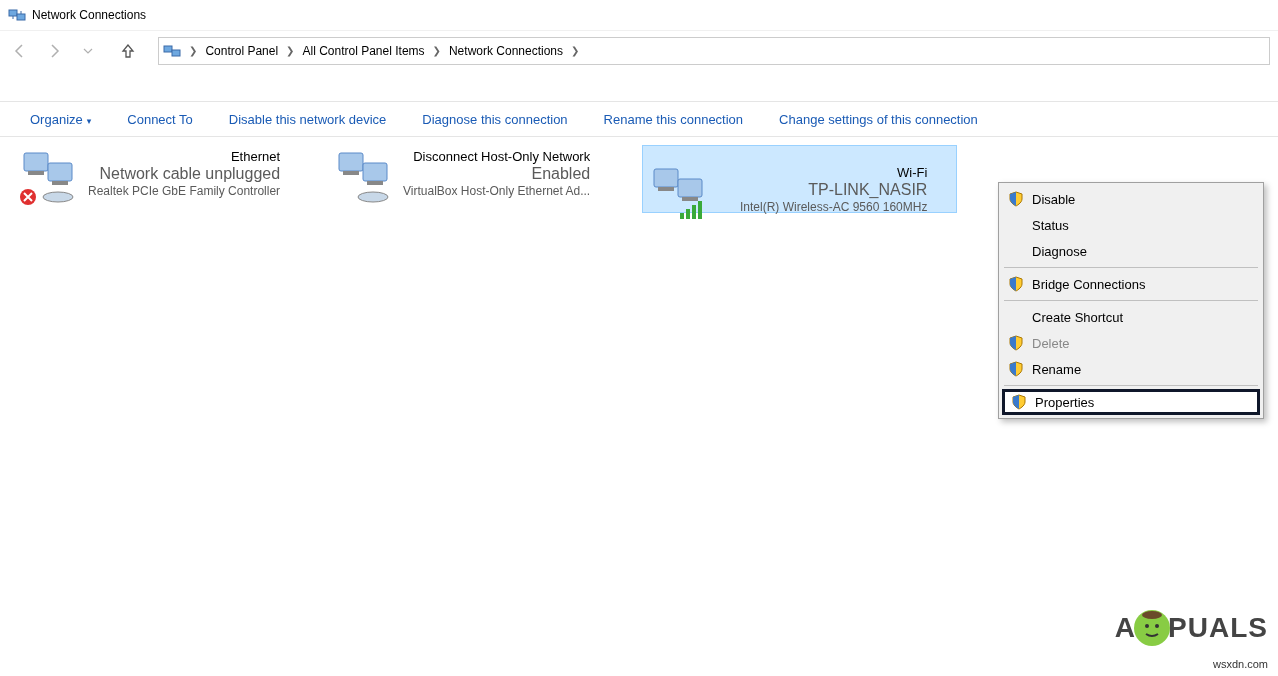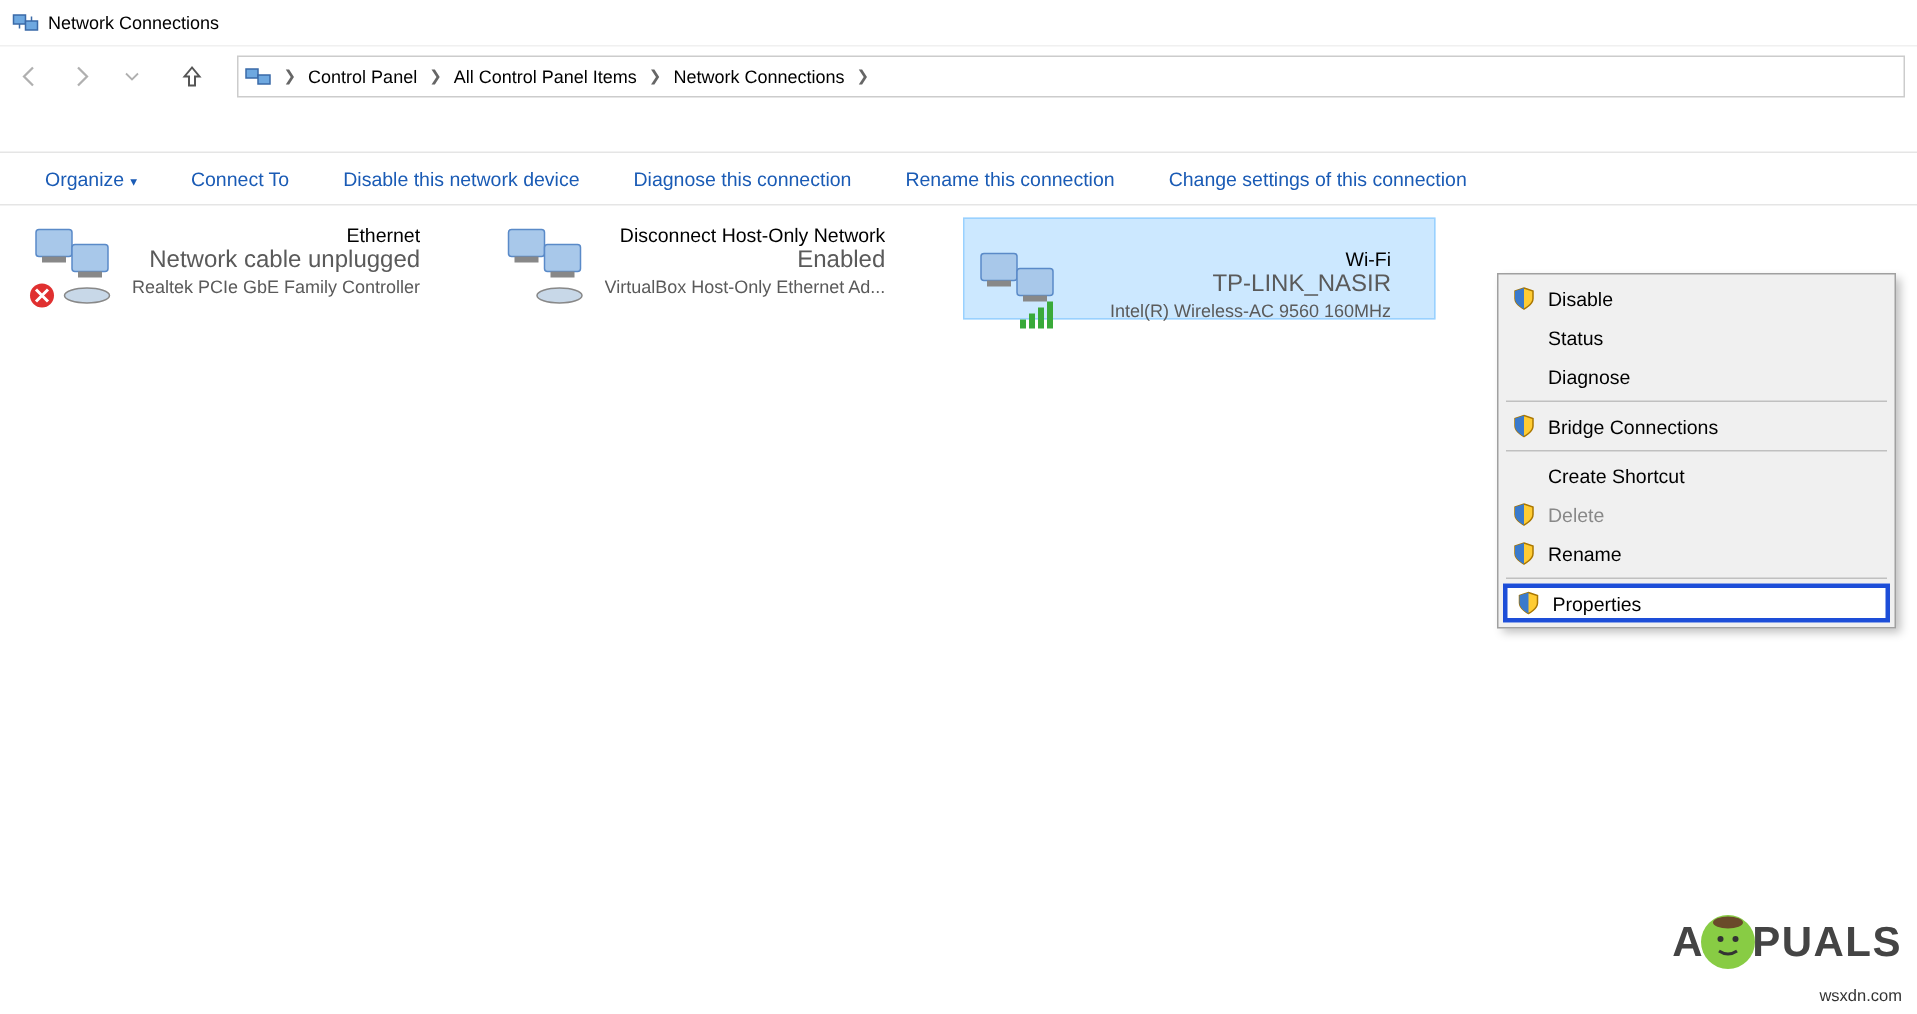--- a/index.html
+++ b/index.html
@@ -34,21 +34,21 @@
     .net-name { font-size: 13px; color: #000; white-space: nowrap; }
     .net-status { font-size: 16px; color: #5a5a5a; white-space: nowrap; }
     .net-device { font-size: 12px; color: #5a5a5a; white-space: nowrap; text-overflow: ellipsis; overflow: hidden; }
 
     
     .context-menu { position: absolute; left: 966px; top: 182px; width: 266px; background: #f0f0f0; border: 1px solid #a0a0a0; box-shadow: 3px 3px 6px rgba(0,0,0,0.25); padding: 3px; margin-left: 32px; }
     .menu-item { height: 26px; display: flex; align-items: center; padding: 0 8px 0 30px; font-size: 13px; color: #000; position: relative; }
     .menu-item.disabled { color: #888; }
     .menu-item.bold { font-weight: 400; }
     .menu-sep { height: 1px; background: #c0c0c0; margin: 3px 2px; }
-    .menu-highlight { border: 3px solid #1d4ed8; }
+    .menu-highlight { border: 3px solid #0f172a; }
 
     
     svg { display: block; }
     .watermark { position: absolute; right: 10px; bottom: 30px; font-size: 28px; font-weight: 700; color: #444; letter-spacing: 1px; display: flex; align-items: center; }
     .watermark .face { width: 36px; height: 36px; background: #88cc44; border-radius: 50%; display: inline-block; margin: 0 -2px; position: relative; }
     .power-by { position: absolute; right: 10px; bottom: 6px; font-size: 11px; color: #333; }
 
     .shield-icon { position: absolute; left: 6px; }
   </style>
 </head>

